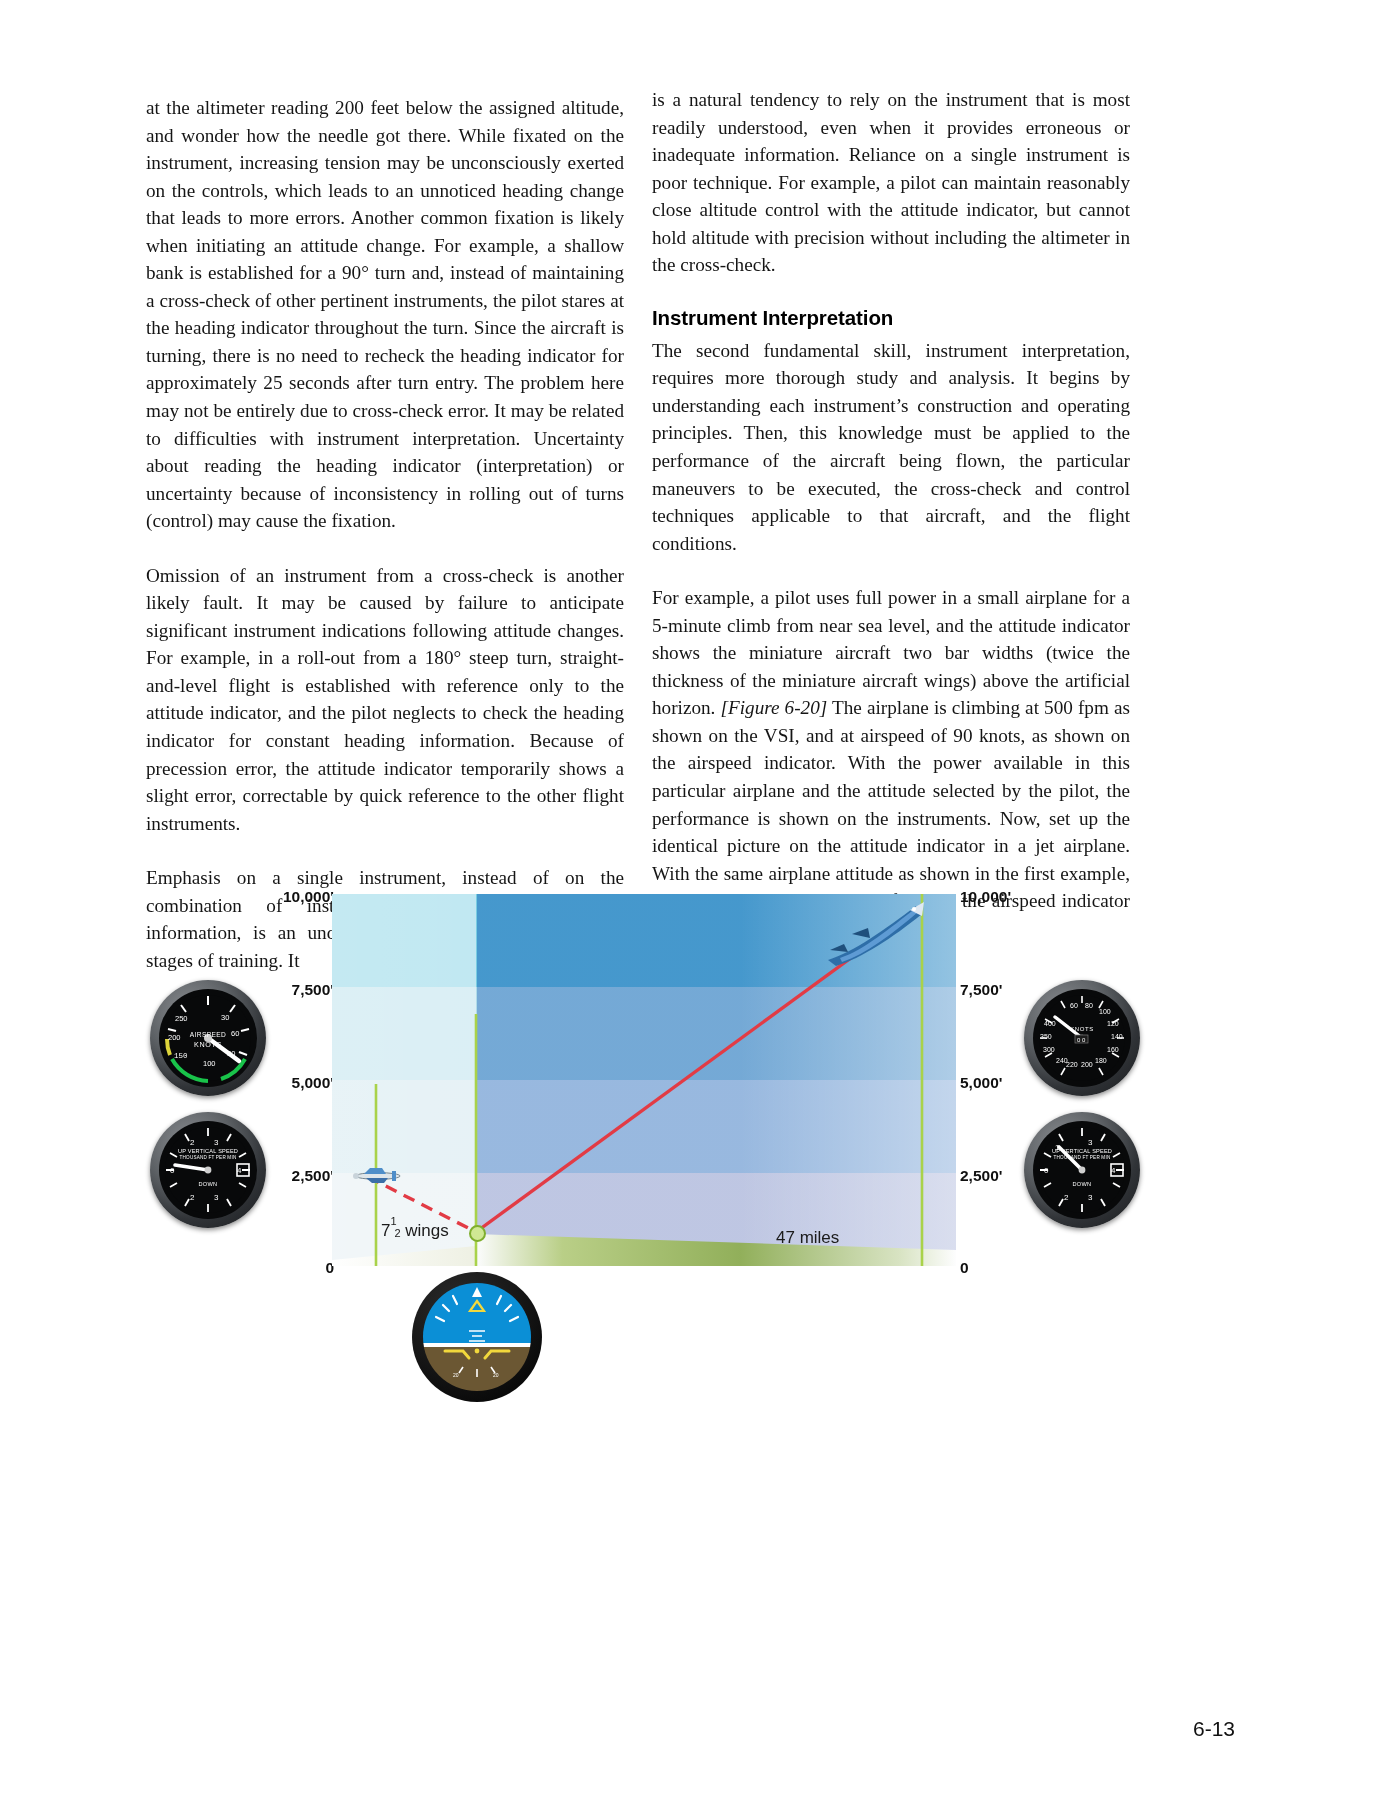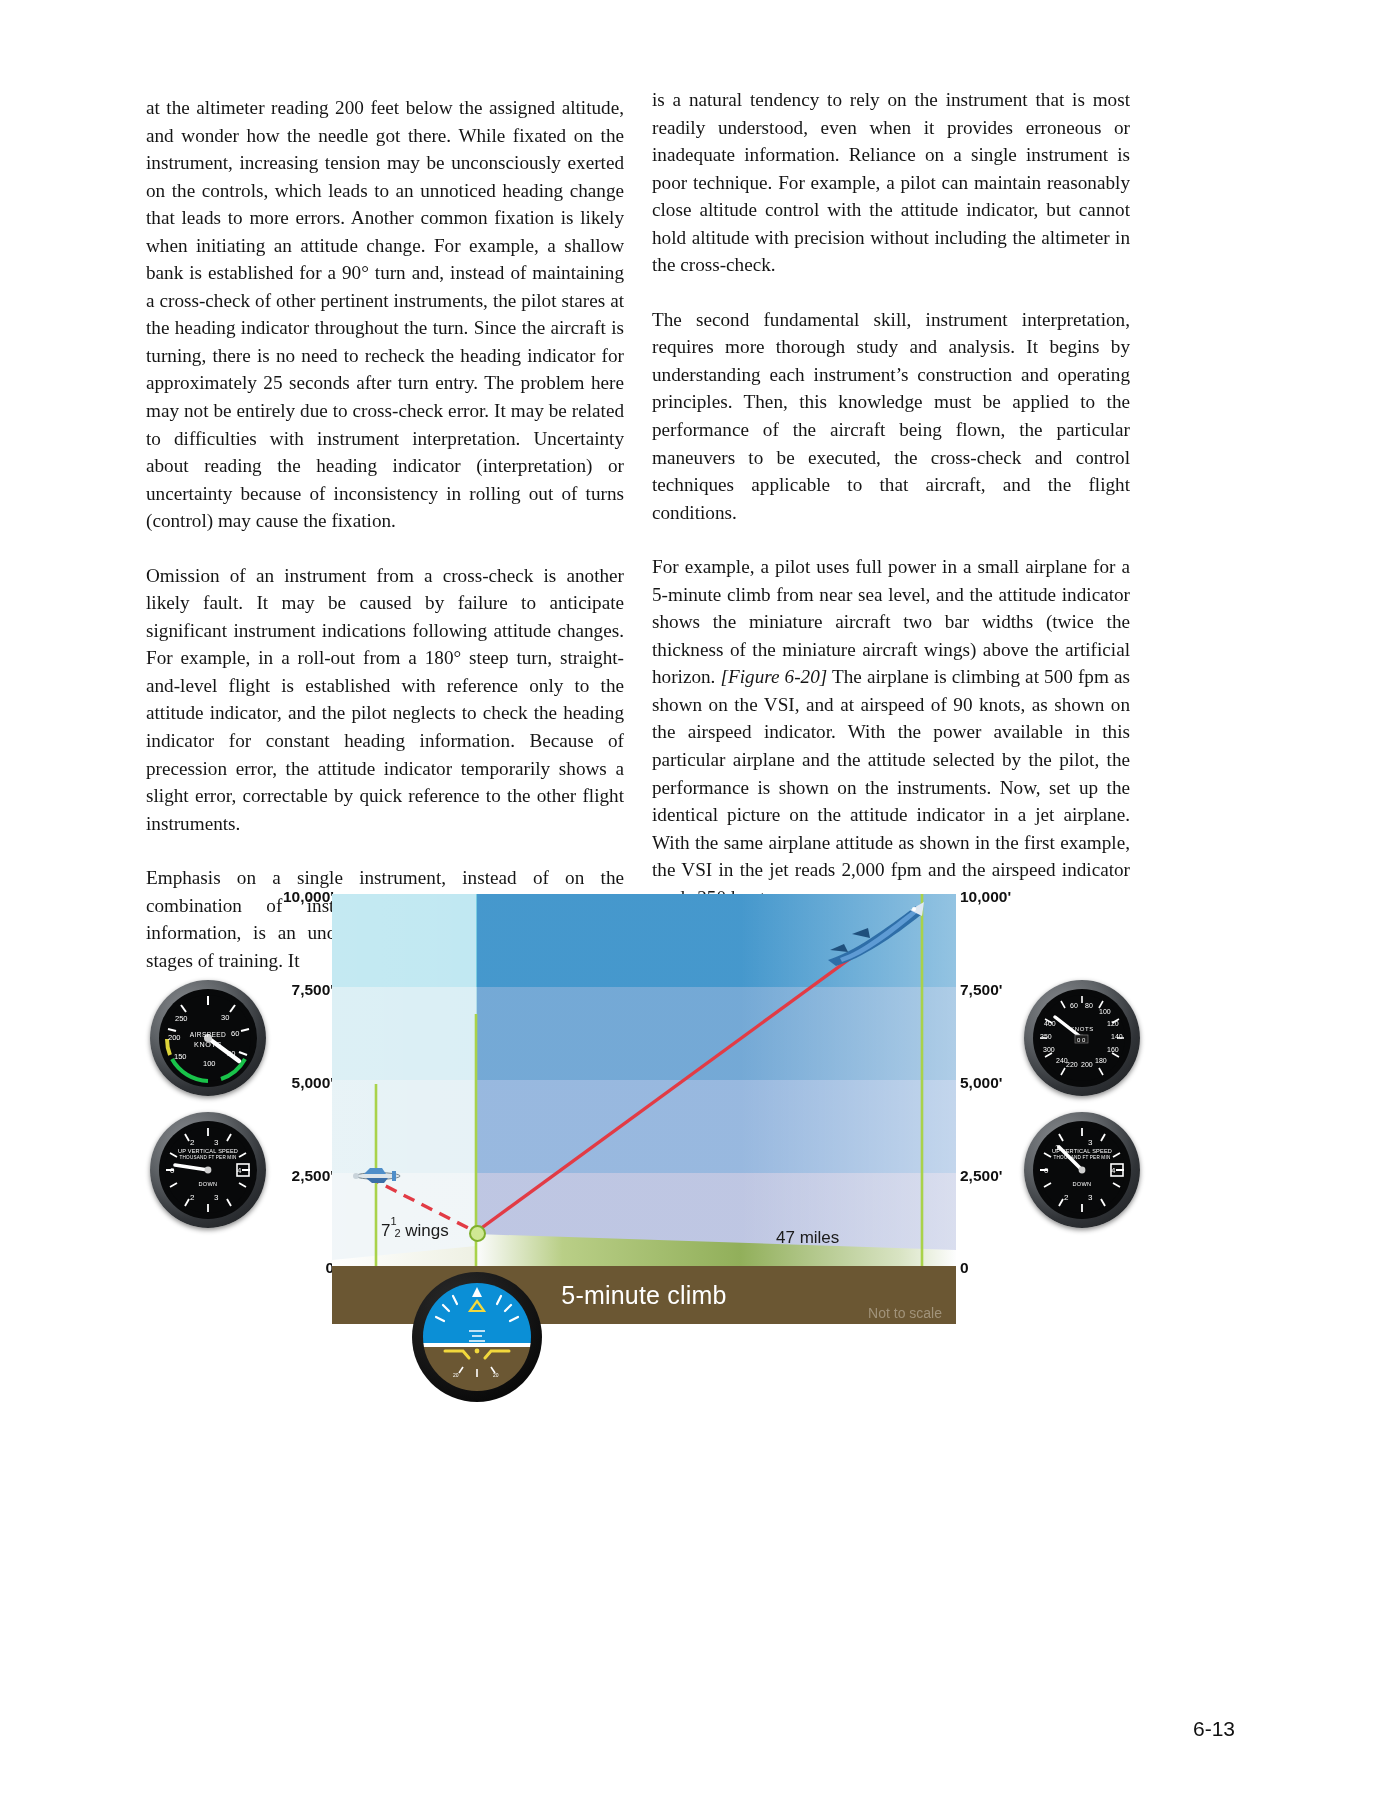--- a/index.html
+++ b/index.html
@@ -158,20 +158,21 @@
   <div class="cols">
 
     <div class="col left">
       <p>at the altimeter reading 200 feet below the assigned altitude, and wonder how the needle got there. While fixated on the instrument, increasing tension may be unconsciously exerted on the controls, which leads to an unnoticed heading change that leads to more errors. Another common fixation is likely when initiating an attitude change. For example, a shallow bank is established for a 90° turn and, instead of maintaining a cross-check of other pertinent instruments, the pilot stares at the heading indicator throughout the turn. Since the aircraft is turning, there is no need to recheck the heading indicator for approximately 25 seconds after turn entry. The problem here may not be entirely due to cross-check error. It may be related to difficulties with instrument interpretation. Uncertainty about reading the heading indicator (interpretation) or uncertainty because of inconsistency in rolling out of turns (control) may cause the fixation.</p>
       <p>Omission of an instrument from a cross-check is another likely fault. It may be caused by failure to anticipate significant instrument indications following attitude changes. For example, in a roll-out from a 180° steep turn, straight-and-level flight is established with reference only to the attitude indicator, and the pilot neglects to check the heading indicator for constant heading information. Because of precession error, the attitude indicator temporarily shows a slight error, correctable by quick reference to the other flight instruments.</p>
       <p>Emphasis on a single instrument, instead of on the combination of instruments necessary for attitude information, is an understandable fault during the initial stages of training. It</p>
     </div>
 
     <div class="col right">
       <p>is a natural tendency to rely on the instrument that is most readily understood, even when it provides erroneous or inadequate information. Reliance on a single instrument is poor technique. For example, a pilot can maintain reasonably close altitude control with the attitude indicator, but cannot hold altitude with precision without including the altimeter in the cross-check.</p>
+      <h2 class="section">Instrument Interpretation</h2>
       <p>The second fundamental skill, instrument interpretation, requires more thorough study and analysis. It begins by understanding each instrument’s construction and operating principles. Then, this knowledge must be applied to the performance of the aircraft being flown, the particular maneuvers to be executed, the cross-check and control techniques applicable to that aircraft, and the flight conditions.</p>
       <p><span>For example, a pilot uses full power in a small airplane for a 5-minute climb from near sea level, and the attitude indicator shows the miniature aircraft two bar widths (twice the thickness of the miniature aircraft wings) above the artificial horizon. </span><span class="ital">[Figure 6-20]</span><span> The airplane is climbing at 500 fpm as shown on the VSI, and at airspeed of 90 knots, as shown on the airspeed indicator. With the power available in this particular airplane and the attitude selected by the pilot, the performance is shown on the instruments. Now, set up the identical picture on the attitude indicator in a jet airplane. With the same airplane attitude as shown in the first example, the VSI in the jet reads 2,000 fpm and the airspeed indicator reads 250 knots.</span></p>
     </div>
 
   </div>
 
   <div class="figure">
     <div class="fig-stage">
 
       <div class="alt-label alt-left" style="top:8px;">10,000'</div>
@@ -239,24 +240,20 @@
           <circle cx="96" cy="9" r="2" fill="#ffffff"></circle>
         </svg>
 
         <div style="position:absolute;left:137px;top:331px;width:13px;height:13px;border-radius:50%;background:#cfe893;border:2px solid #7fae2e;"></div>
       </div>
 
       <div class="mile-label" style="left:235px;top:340px;"><span>7</span><span class="frac"><span class="n">1</span><span class="s">2</span></span><span> wings</span></div>
 
       <div class="mile-label" style="left:630px;top:348px;">47 miles</div>
 
-      <div class="ground">
-        <div class="ground-label">5-minute climb</div>
-        <div class="nts">Not to scale</div>
-      </div>
 
       <div class="gauge" style="left:4px;top:100px;width:116px;height:116px;">
         <div class="bezel"></div>
         <div class="face">
           <svg viewBox="0 0 98 98" style="position:absolute;inset:0;width:100%;height:100%;">
             <circle cx="49" cy="49" r="43" fill="#08090a"></circle>
             <path d="M49 92 A43 43 0 0 1 13 70" fill="none" stroke="#19c34a" stroke-width="4"></path>
             <path d="M11 66 A43 43 0 0 1 8 50" fill="none" stroke="#ddd43a" stroke-width="4"></path>
             <path d="M86 70 A43 43 0 0 1 62 90" fill="none" stroke="#19c34a" stroke-width="4"></path>
             <g stroke="#ffffff" stroke-width="2">
@@ -267,21 +264,21 @@
               <line x1="22" y1="16" x2="27" y2="23"></line>
               <line x1="9" y1="40" x2="17" y2="42"></line>
             </g>
             <line x1="49" y1="49" x2="80" y2="72" stroke="#ffffff" stroke-width="4.5" stroke-linecap="round"></line>
             <circle cx="49" cy="49" r="4" fill="#cfcfcf"></circle>
           </svg>
           <div class="gtxt" style="left:0;right:0;top:42px;font-size:6.6px;letter-spacing:.4px;">AIRSPEED</div>
           <div class="gtxt" style="left:0;right:0;top:51px;font-size:7.2px;letter-spacing:.6px;">KNOTS</div>
           <div class="gtxt" style="left:16px;top:25px;font-size:7.5px;">250</div>
           <div class="gtxt" style="left:9px;top:44px;font-size:7.5px;">200</div>
-          <div class="gtxt" style="left:15px;top:63px;font-size:7.5px;">150</div>
+          <div class="gtxt" style="left:15px;top:63px;font-size:7.5px;font-family:Liberation Mono, monospace;">150</div>
           <div class="gtxt" style="left:44px;top:70px;font-size:7.5px;">100</div>
           <div class="gtxt" style="left:68px;top:60px;font-size:7.5px;">80</div>
           <div class="gtxt" style="left:72px;top:40px;font-size:7.5px;">60</div>
           <div class="gtxt" style="left:62px;top:24px;font-size:7.5px;">30</div>
         </div>
       </div>
 
       <div class="gauge" style="left:4px;top:232px;width:116px;height:116px;">
         <div class="bezel"></div>
         <div class="face">

